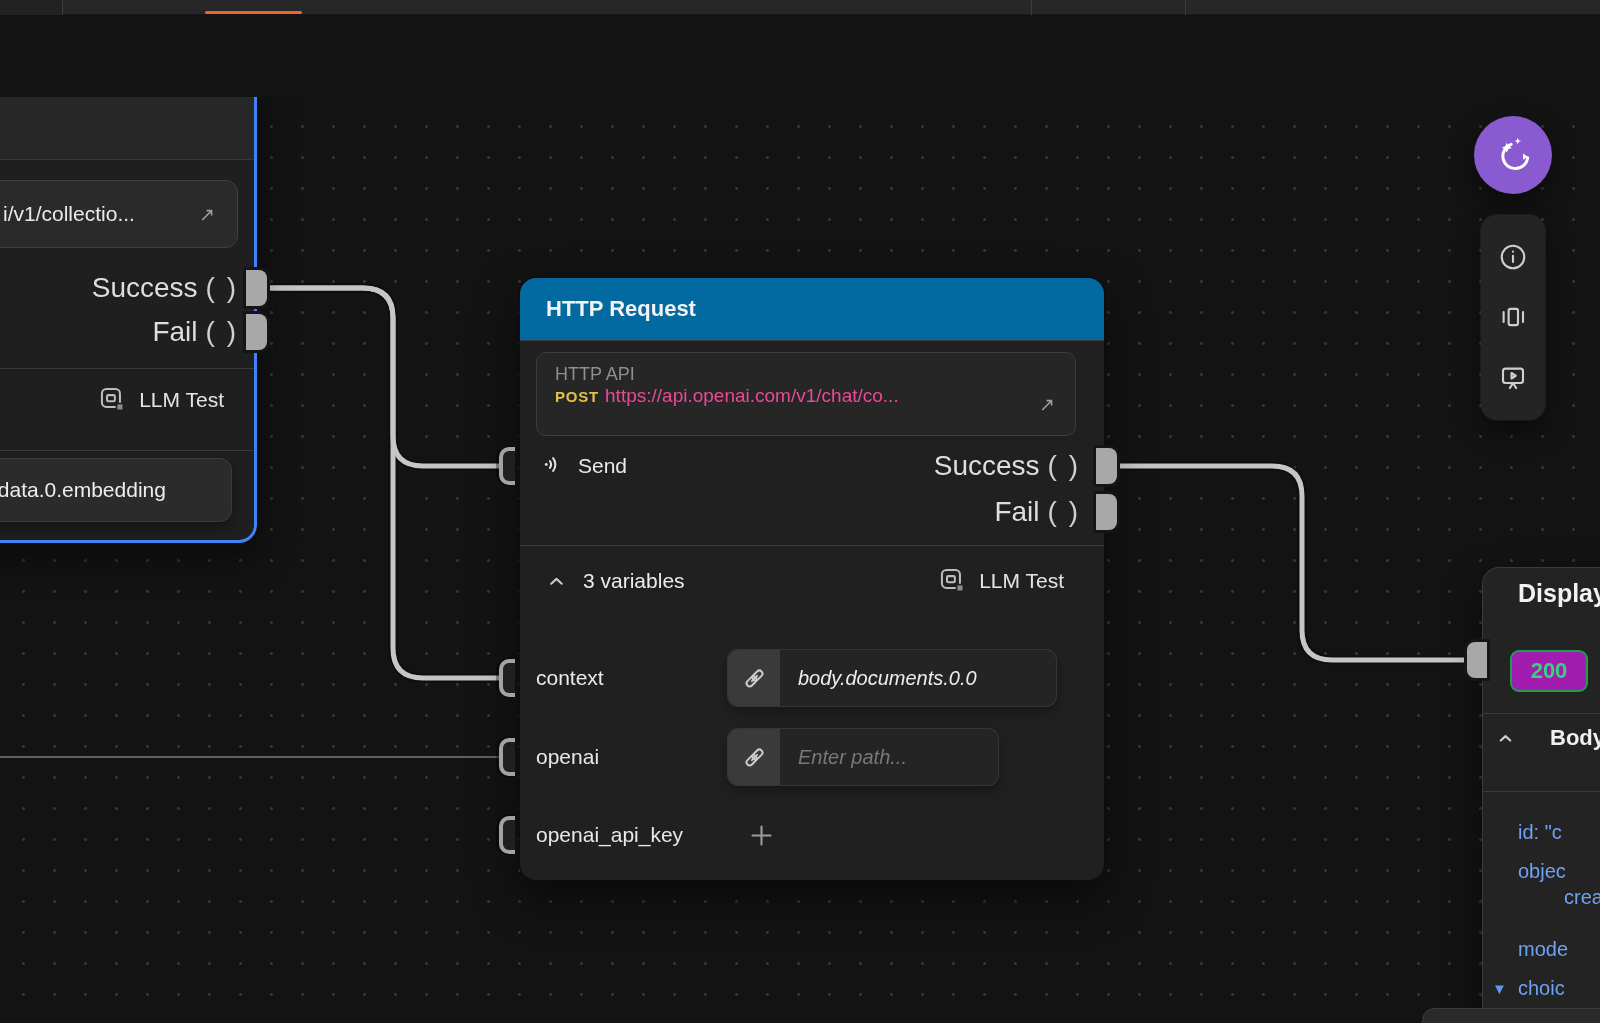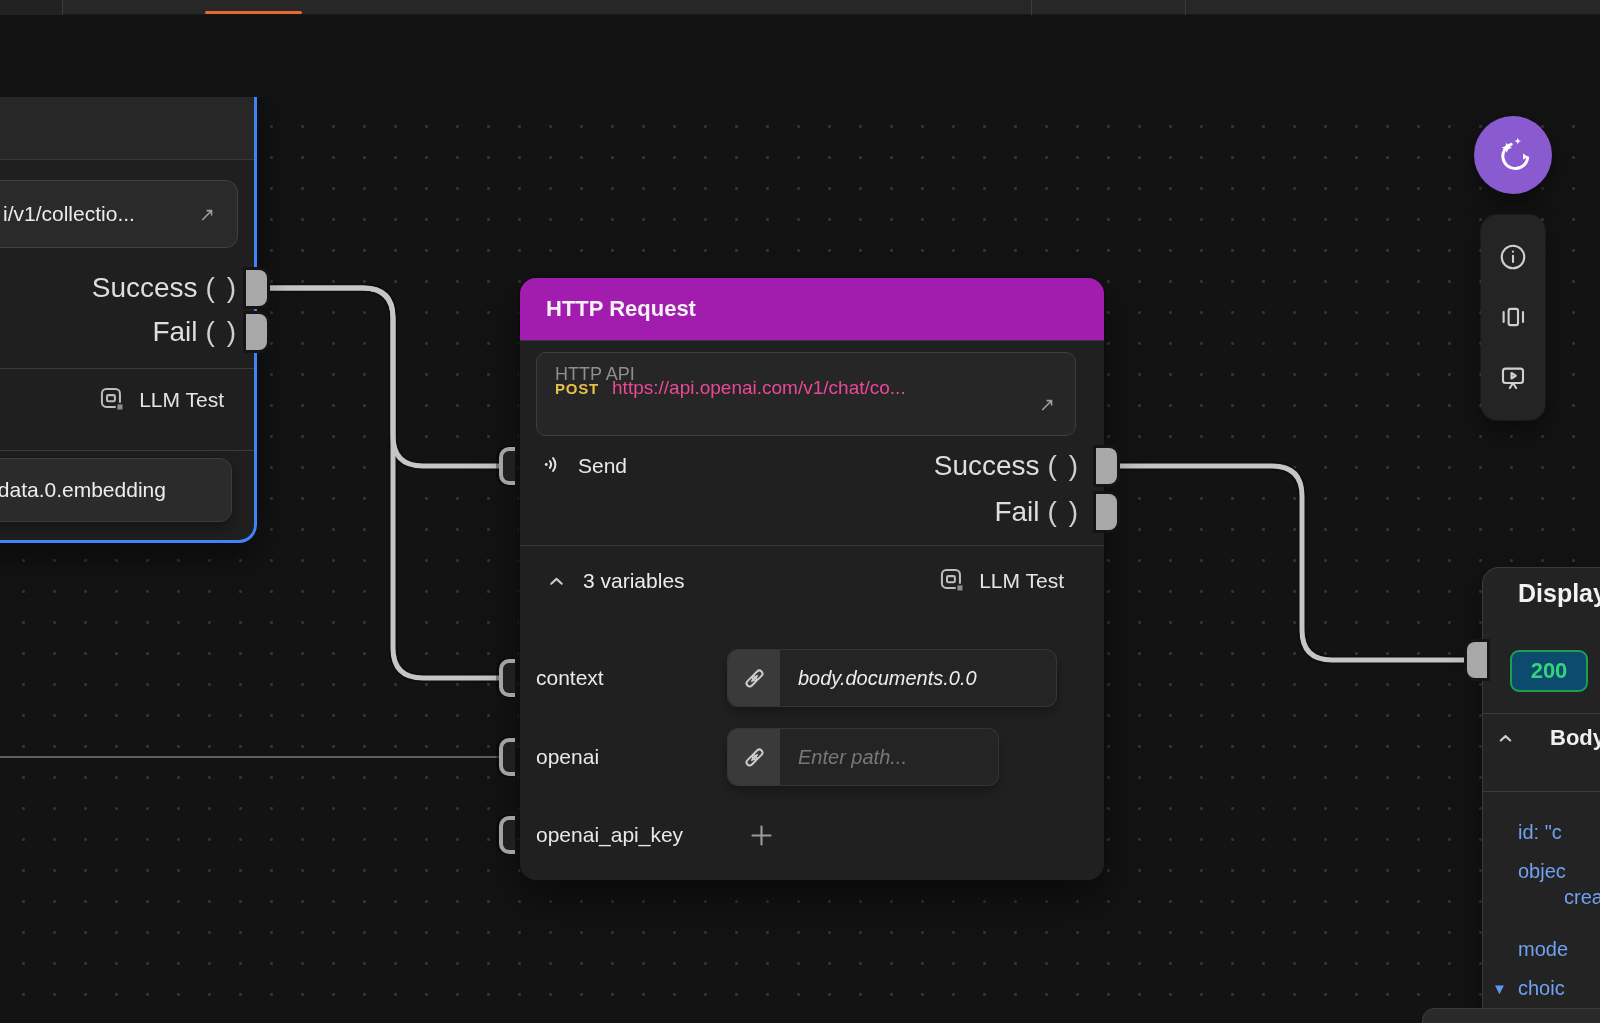--- a/index.html
+++ b/index.html
@@ -40,38 +40,38 @@
   #left-node .hdr{position:absolute;left:0;top:0;right:0;height:88px;background:#272727;border-bottom:1px solid #383838;}
   #left-url-box{position:absolute;left:18px;right:16px;top:108px;height:68px;background:#2a2a2a;border:1px solid #404040;border-radius:12px;}
   #left-url-box .txt{position:absolute;left:45px;top:0;height:100%;display:flex;align-items:center;font-size:21px;color:#eaeaea;}
   #left-url-box .lnk{position:absolute;right:22px;top:0;height:100%;display:flex;align-items:center;font-size:19px;color:#9f9f9f;}
   #left-embed-box{position:absolute;left:-20px;right:22px;top:386px;height:64px;background:#2b2b2b;border:1px solid #3c3c3c;border-radius:12px;box-shadow:0 6px 14px rgba(0,0,0,.35);}
   #left-embed-box .txt{position:absolute;left:63px;top:0;height:100%;display:flex;align-items:center;font-size:21px;color:#ededed;}
   .right-align-row{position:absolute;display:flex;align-items:center;justify-content:flex-end;height:40px;}
 
   
   #http-node{left:520px;top:181px;width:584px;height:602px;}
-  #http-node .hdr{position:absolute;left:0;top:0;right:0;height:63px;background:#a21caf;border-bottom:1px solid #3a3a3a;display:flex;align-items:center;}
+  #http-node .hdr{position:absolute;left:0;top:0;right:0;height:63px;background:#0369a1;border-bottom:1px solid #3a3a3a;display:flex;align-items:center;}
   #http-node .hdr span{margin-left:26px;font-size:22px;font-weight:bold;color:#f3f3f3;}
   #api-box{position:absolute;left:16px;top:74px;width:540px;height:84px;background:#262626;border:1px solid #3e3e3e;border-radius:10px;}
   #api-box .lbl{position:absolute;left:18px;top:11px;font-size:18px;color:#8f8f8f;}
-  #api-box .row{position:absolute;left:18px;top:24px;display:flex;align-items:center;gap:13px;}
+  #api-box .row{position:absolute;left:18px;top:32px;display:flex;align-items:center;gap:6px;}
   #api-box .method{font-size:15px;font-weight:bold;color:#e6c14a;letter-spacing:.8px;}
   #api-box .url{font-size:19px;color:#ec4899;}
   #api-box .lnk{position:absolute;right:20px;top:40px;font-size:19px;color:#9f9f9f;}
   .field{position:absolute;height:56px;background:#242424;border-radius:10px;box-shadow:0 0 0 1px #353535,0 6px 12px rgba(0,0,0,.3);}
   .field .iconcell{position:absolute;left:0;top:0;width:52px;height:56px;background:#3a3a3a;border-radius:10px 0 0 10px;display:flex;align-items:center;justify-content:center;}
   .field .val{position:absolute;left:70px;top:0;height:56px;display:flex;align-items:center;font-size:20px;color:#ededed;font-style:italic;}
   .field .ph{color:#787878;}
   .varlabel{position:absolute;left:16px;height:40px;display:flex;align-items:center;font-size:21px;color:#e8e8e8;}
 
   
   #display-node{left:1483px;top:471px;width:190px;height:470px;background:#232323;border-radius:16px;box-shadow:0 0 0 1px #3a3a3a,0 14px 34px rgba(0,0,0,.5);}
   #display-node .title{position:absolute;left:35px;top:6px;height:38px;display:flex;align-items:center;font-size:25px;font-weight:bold;color:#f2f2f2;}
-  #status-badge{position:absolute;left:27px;top:82px;width:78px;height:42px;background:#0c4a6e;border:2px solid #1e9e4f;border-radius:9px;display:flex;align-items:center;justify-content:center;font-size:22px;font-weight:bold;color:#35d37c;}
+  #status-badge{position:absolute;left:27px;top:82px;width:78px;height:42px;background:#a21caf;border:2px solid #1e9e4f;border-radius:9px;display:flex;align-items:center;justify-content:center;font-size:22px;font-weight:bold;color:#35d37c;}
   #display-node .bodyrow{position:absolute;left:0;top:152px;height:36px;display:flex;align-items:center;}
   #display-node .bodyrow b{margin-left:35px;font-size:22px;color:#f0f0f0;}
   .jsonline{position:absolute;left:35px;height:30px;display:flex;align-items:center;font-size:20px;color:#6fa2f2;white-space:nowrap;}
   .tri{position:absolute;left:9px;font-size:15px;color:#5f97f0;}
 
   
   #ai-button{left:1474px;top:19px;width:78px;height:78px;border-radius:50%;background:#8a5ad1;display:flex;align-items:center;justify-content:center;box-shadow:0 10px 24px rgba(0,0,0,.45);cursor:pointer;}
   #side-toolbar{left:1481px;top:118px;width:64px;height:205px;background:#242424;border-radius:16px;box-shadow:0 0 0 1px rgba(255,255,255,.05),0 12px 26px rgba(0,0,0,.45);display:flex;flex-direction:column;align-items:center;justify-content:space-around;padding:12px 0;}
   .tool{width:34px;height:34px;display:flex;align-items:center;justify-content:center;cursor:pointer;color:#cfcfcf;}
 

